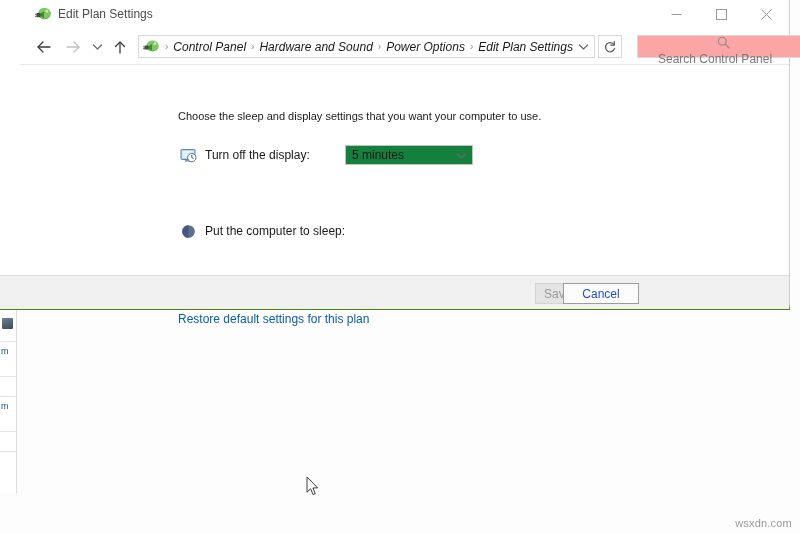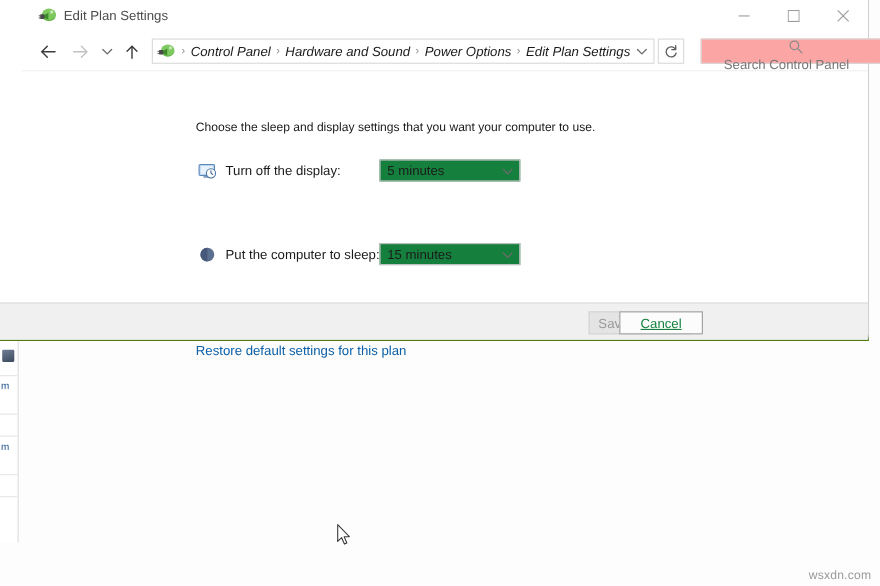--- a/index.html
+++ b/index.html
@@ -300,22 +300,21 @@
     width: 94px;
     background: #e4e4e4;
     border: 1px solid #d3d3d3;
     color: #9a9a9a;
   }
   #btn-cancel {
     right: 150px;
     width: 76px;
     background: #fcfcfc;
     border: 1px solid #9c9c9c;
-    color: #15803d;
-    text-decoration: underline;
+    color: #1d4ed8;
   }
 
   
   #cursor {
     position: absolute;
     left: 306px; top: 476px;
     width: 14px; height: 21px;
     pointer-events: none;
   }
 
@@ -483,28 +482,20 @@
 
       <div class="setting-row" id="row-sleep">
         <span class="row-icon">
           <svg width="17" height="17" viewBox="0 0 17 17">
             <circle cx="8.5" cy="8.5" r="6.3" fill="#5b6f8e"></circle>
             <path d="M8.5 2.2 a6.3 6.3 0 0 1 0 12.6 a6.3 6.3 0 0 0 0 -12.6 z" fill="#cfd9e8"></path>
             <path d="M8.5 2.2 a6.3 6.3 0 0 0 0 12.6 z" fill="#46587a"></path>
           </svg>
         </span>
         <span class="row-label">Put the computer to sleep:</span>
-        <div class="combo">
-          <span class="combo-value">15 minutes</span>
-          <span class="combo-arrow">
-            <svg width="11" height="8" viewBox="0 0 11 8">
-              <path d="M1.5 2 L5.5 6 L9.5 2" fill="none" stroke="#6a6a6a" stroke-width="1.2" stroke-linecap="round" stroke-linejoin="round"></path>
-            </svg>
-          </span>
-        </div>
       </div>
 
       <div id="red-highlight"></div>
 
       <a class="cp-link" id="link-advanced">Change advanced power settings</a>
       <a class="cp-link" id="link-restore">Restore default settings for this plan</a>
     </div>
 
     <div id="footer">
       <div class="cmdbtn" id="btn-save">Save changes</div>

